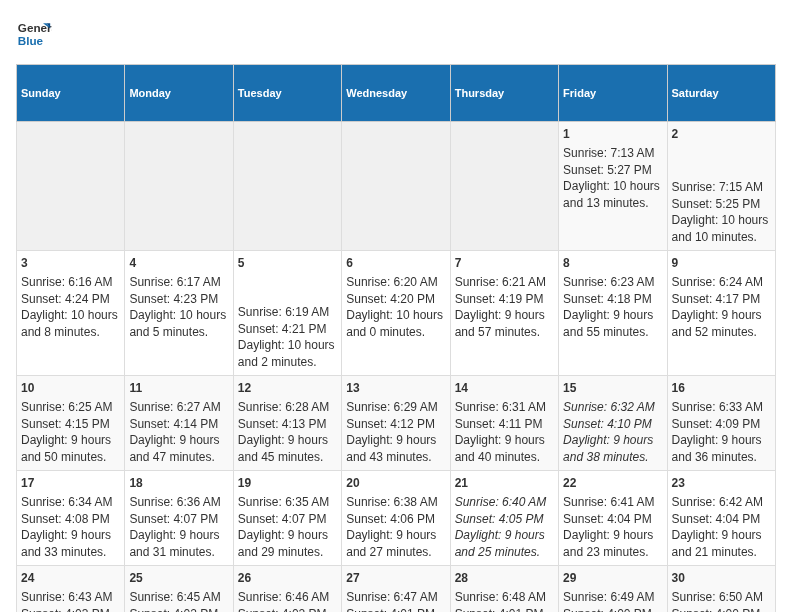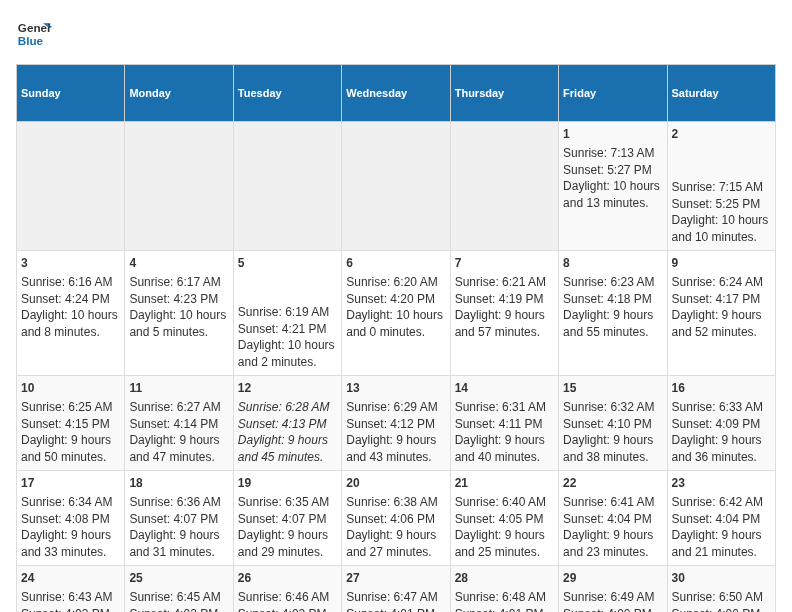--- a/index.html
+++ b/index.html
@@ -186,39 +186,39 @@
 Daylight: 9 hours and 50 minutes.</div>
         </td>
         <td>
           <span class="day-num">11</span>
           <div class="day-info" style="white-space: pre-line;">Sunrise: 6:27 AM
 Sunset: 4:14 PM
 Daylight: 9 hours and 47 minutes.</div>
         </td>
         <td>
           <span class="day-num">12</span>
-          <div class="day-info" style="white-space: pre-line; font-style: italic;">Sunrise: 6:28 AM
+          <div class="day-info" style="white-space: pre-line;">Sunrise: 6:28 AM
 Sunset: 4:13 PM
 Daylight: 9 hours and 45 minutes.</div>
         </td>
         <td>
           <span class="day-num">13</span>
           <div class="day-info" style="white-space: pre-line;">Sunrise: 6:29 AM
 Sunset: 4:12 PM
 Daylight: 9 hours and 43 minutes.</div>
         </td>
         <td>
           <span class="day-num">14</span>
           <div class="day-info" style="white-space: pre-line;">Sunrise: 6:31 AM
 Sunset: 4:11 PM
 Daylight: 9 hours and 40 minutes.</div>
         </td>
         <td>
           <span class="day-num">15</span>
-          <div class="day-info" style="white-space: pre-line;">Sunrise: 6:32 AM
+          <div class="day-info" style="white-space: pre-line; font-style: italic;">Sunrise: 6:32 AM
 Sunset: 4:10 PM
 Daylight: 9 hours and 38 minutes.</div>
         </td>
         <td>
           <span class="day-num">16</span>
           <div class="day-info" style="white-space: pre-line;">Sunrise: 6:33 AM
 Sunset: 4:09 PM
 Daylight: 9 hours and 36 minutes.</div>
         </td>
       </tr>
@@ -242,21 +242,21 @@
 Daylight: 9 hours and 29 minutes.</div>
         </td>
         <td>
           <span class="day-num">20</span>
           <div class="day-info" style="white-space: pre-line;">Sunrise: 6:38 AM
 Sunset: 4:06 PM
 Daylight: 9 hours and 27 minutes.</div>
         </td>
         <td>
           <span class="day-num">21</span>
-          <div class="day-info" style="white-space: pre-line;">Sunrise: 6:40 AM
+          <div class="day-info" style="white-space: pre-line; font-style: italic;">Sunrise: 6:40 AM
 Sunset: 4:05 PM
 Daylight: 9 hours and 25 minutes.</div>
         </td>
         <td>
           <span class="day-num">22</span>
           <div class="day-info" style="white-space: pre-line;">Sunrise: 6:41 AM
 Sunset: 4:04 PM
 Daylight: 9 hours and 23 minutes.</div>
         </td>
         <td>

